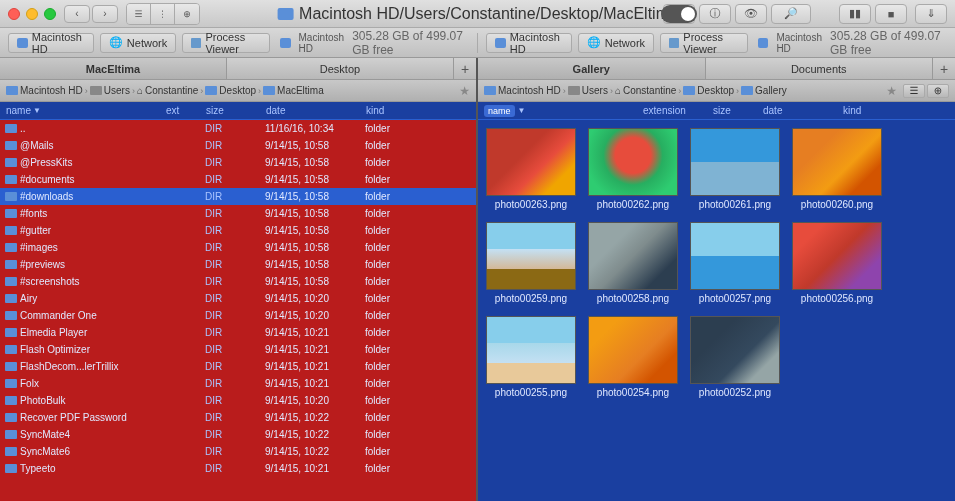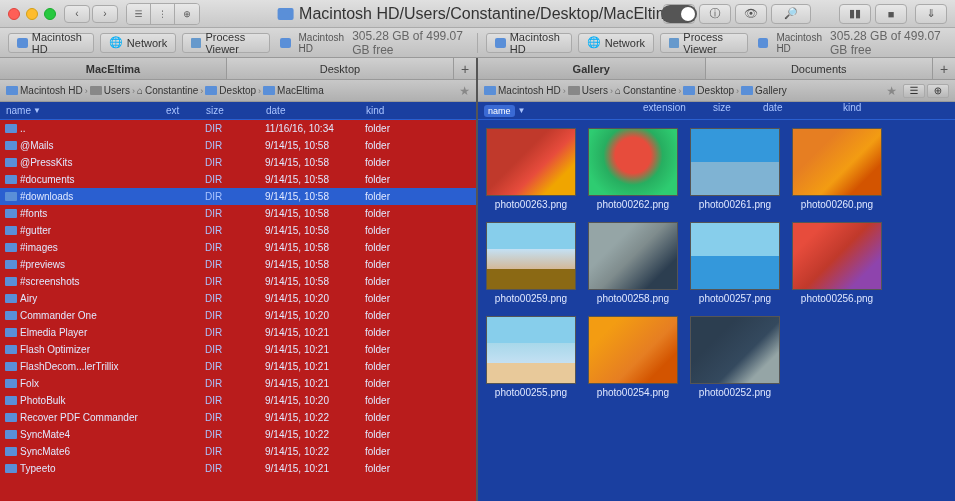--- a/index.html
+++ b/index.html
@@ -120,20 +120,21 @@
     .bc-icon-users { width: 12px; height: 9px; background: #888; border-radius: 1px; }
     .bc-icon-folder { width: 12px; height: 9px; background: #5a8fd8; border-radius: 1px; }
     .bc-star { color: #888; font-size: 12px; margin-left: auto; cursor: pointer; }
     .bc-home-icon { font-size: 10px; }
 
     
     .col-headers {
       height: 18px;
       background: #1a3fa0;
       display: flex;
+      align-items: center;
       border-bottom: 1px solid #2a5fd0;
       padding: 0 2px;
     }
     .col-h {
       font-size: 10px; color: #aac4ff; padding: 0 4px; cursor: pointer;
       display: flex; align-items: center; gap: 2px;
     }
     .col-h.name { width: 160px; }
     .col-h.ext { width: 40px; }
     .col-h.size { width: 60px; }
@@ -527,21 +528,21 @@
             <span>PhotoBulk</span>
           </div>
           <div class="file-cell ext"></div>
           <div class="file-cell size" style="color: rgb(170, 196, 255);">DIR</div>
           <div class="file-cell date">9/14/15, 10:20</div>
           <div class="file-cell kind">folder</div>
         </div>
         <div class="file-row">
           <div class="file-cell name">
             <span class="folder-icon"></span>
-            <span>Recover PDF Commander</span>
+            <span>Recover PDF Password</span>
           </div>
           <div class="file-cell ext"></div>
           <div class="file-cell size" style="color: rgb(170, 196, 255);">DIR</div>
           <div class="file-cell date">9/14/15, 10:22</div>
           <div class="file-cell kind">folder</div>
         </div>
         <div class="file-row">
           <div class="file-cell name">
             <span class="folder-icon"></span>
             <span>SyncMate4</span>

